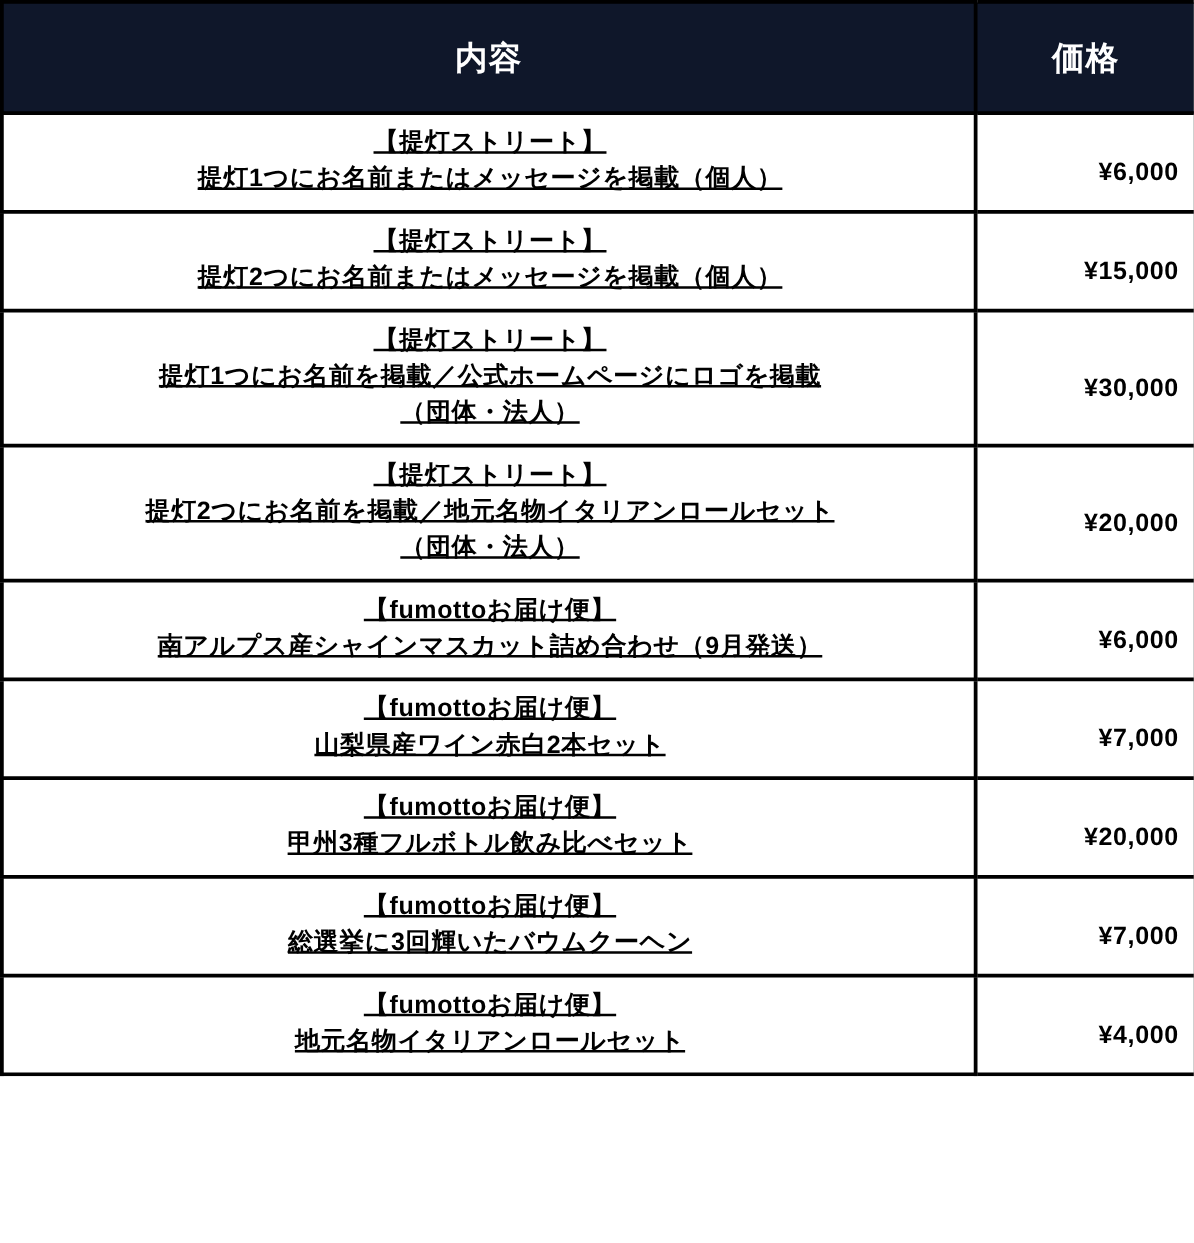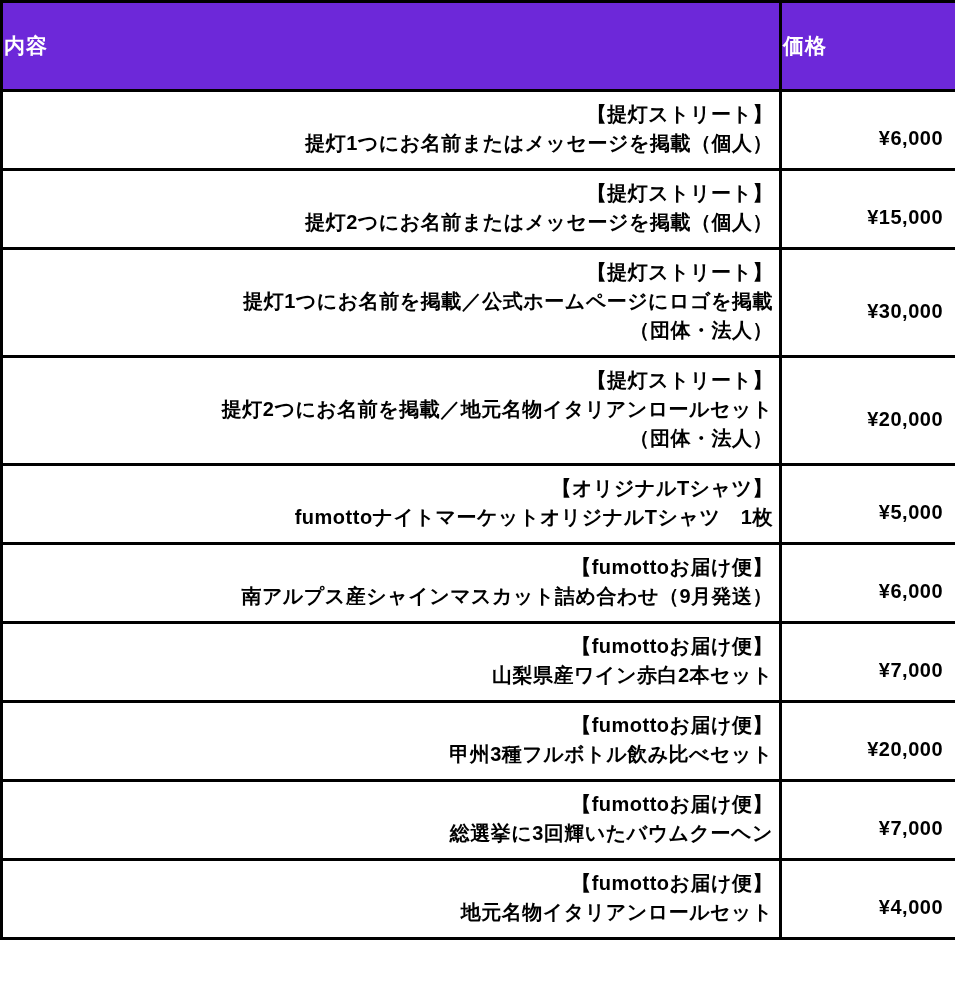--- a/index.html
+++ b/index.html
@@ -19,41 +19,42 @@
   table.price-table {
     border-collapse: collapse;
     width: 955px;
     table-layout: fixed;
     border: 3px solid #000000;
   }
   table.price-table col.col-content { width: 779px; }
   table.price-table col.col-price { width: 176px; }
 
   table.price-table thead th {
-    background: #6d28d9;
+    background: #0f172a;
     color: #ffffff;
-    font-size: 21px;
+    font-size: 26px;
     font-weight: bold;
-    text-align: left;
+    text-align: center;
     vertical-align: middle;
     height: 84px;
     border: 3px solid #000000;
     letter-spacing: 1px;
   }
   table.price-table tbody td {
     border: 3px solid #000000;
     vertical-align: middle;
     font-size: 20px;
     line-height: 1.45;
     font-weight: bold;
   }
   td.cell-content {
     padding: 8px 6px 10px 8px;
-    text-align: right;
+    text-align: center;
     letter-spacing: 0.5px;
+    text-decoration: underline;
   }
   td.cell-price {
     padding: 25px 12px 8px 6px;
     text-align: right;
     white-space: nowrap;
     letter-spacing: 0.5px;
   }
   .line {
     display: block;
     white-space: pre-wrap;
@@ -100,27 +101,20 @@
         <tr>
           <td class="cell-content">
             <span class="line">【提灯ストリート】</span>
             <span class="line">提灯2つにお名前を掲載／地元名物イタリアンロールセット</span>
             <span class="line">（団体・法人）</span>
           </td>
           <td class="cell-price">¥20,000</td>
         </tr>
         <tr>
           <td class="cell-content">
-            <span class="line">【オリジナルTシャツ】</span>
-            <span class="line">fumottoナイトマーケットオリジナルTシャツ　1枚</span>
-          </td>
-          <td class="cell-price">¥5,000</td>
-        </tr>
-        <tr>
-          <td class="cell-content">
             <span class="line">【fumottoお届け便】</span>
             <span class="line">南アルプス産シャインマスカット詰め合わせ（9月発送）</span>
           </td>
           <td class="cell-price">¥6,000</td>
         </tr>
         <tr>
           <td class="cell-content">
             <span class="line">【fumottoお届け便】</span>
             <span class="line">山梨県産ワイン赤白2本セット</span>
           </td>

